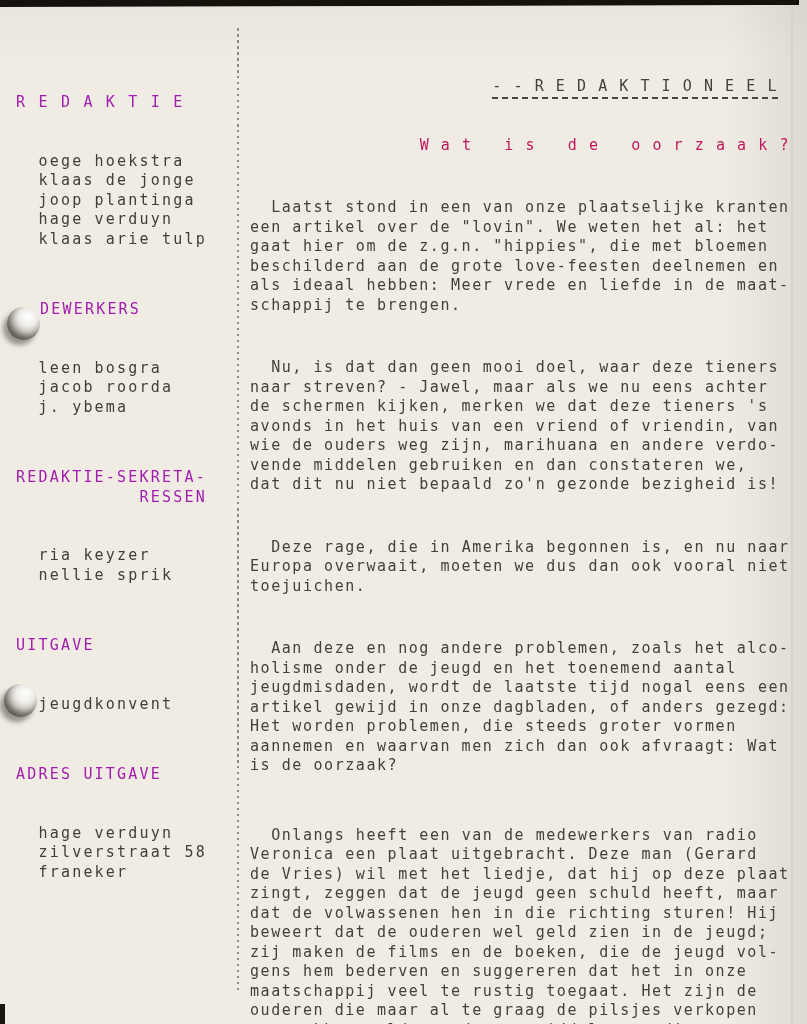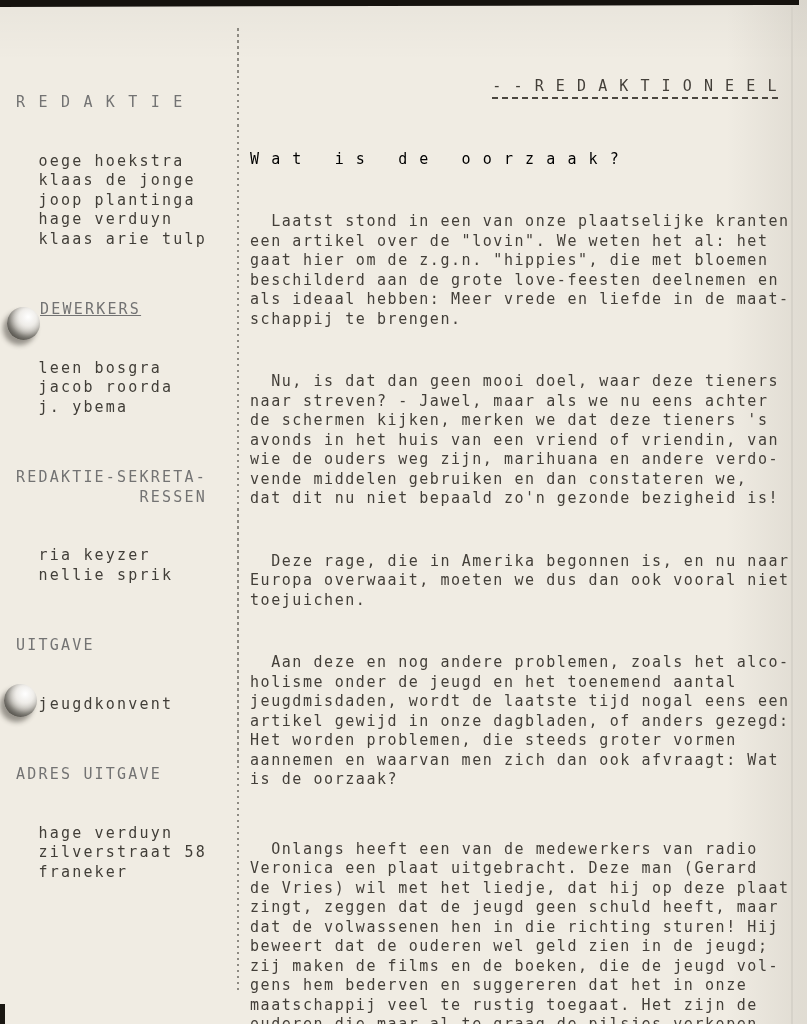--- a/index.html
+++ b/index.html
@@ -33,34 +33,34 @@
     box-shadow:-4px 5px 5px rgba(45,40,33,0.45), inset 4px -5px 6px rgba(25,22,17,0.45);
   }
   .ball-1{left:7px;top:307px;}
   .ball-2{left:4px;top:684px;}
 
   .sidebar{
     position:absolute;left:16px;top:42px;width:218px;
     font-size:15px;line-height:19.5px;letter-spacing:2.2px;
     white-space:pre-wrap;color:#413e38;
   }
-  .sb-heading{margin-top:12px;color:#737373;}
+  .sb-heading{margin-top:12px;color:#a21caf;}
   .sb-value{margin-top:0;}
-  .medew{padding-left:24px;text-decoration:underline;}
+  .medew{padding-left:24px;}
 
   .main{
     position:absolute;left:250px;top:38px;width:540px;
     font-size:15px;line-height:19.5px;letter-spacing:1.55px;
     white-space:pre-wrap;color:#433f39;
   }
   .main-header{text-align:right;padding-right:12px;white-space:pre;}
   .main-header .underlined{
     border-bottom:2px dashed #4a463f;padding-bottom:2px;text-align:right;
   }
-  .article-heading{margin-top:14px;color:#000000;}
+  .article-heading{color:#be185d;text-align:right;}
   .para{margin-top:4px;}
   .para-gap{margin-top:11px;}
 </style>
 </head>
 <body>
 
 <div class="top-edge"></div>
 <div class="fold-line"></div>
 <div class="divider"></div>
 <div class="corner-mark"></div>

